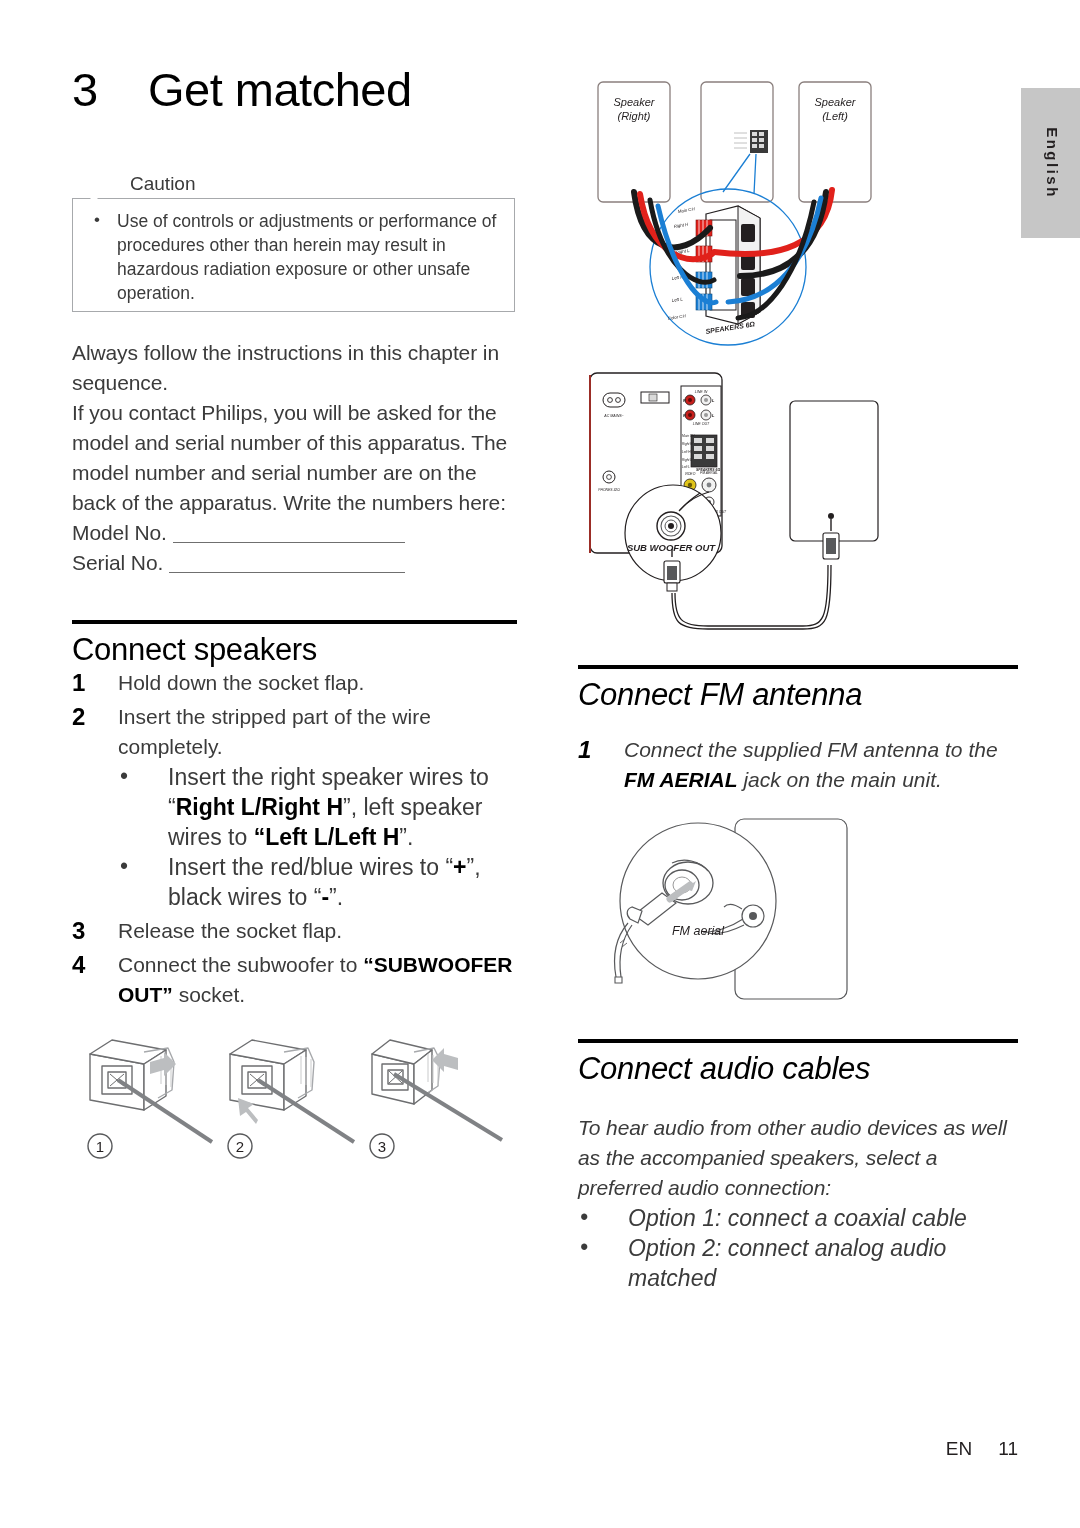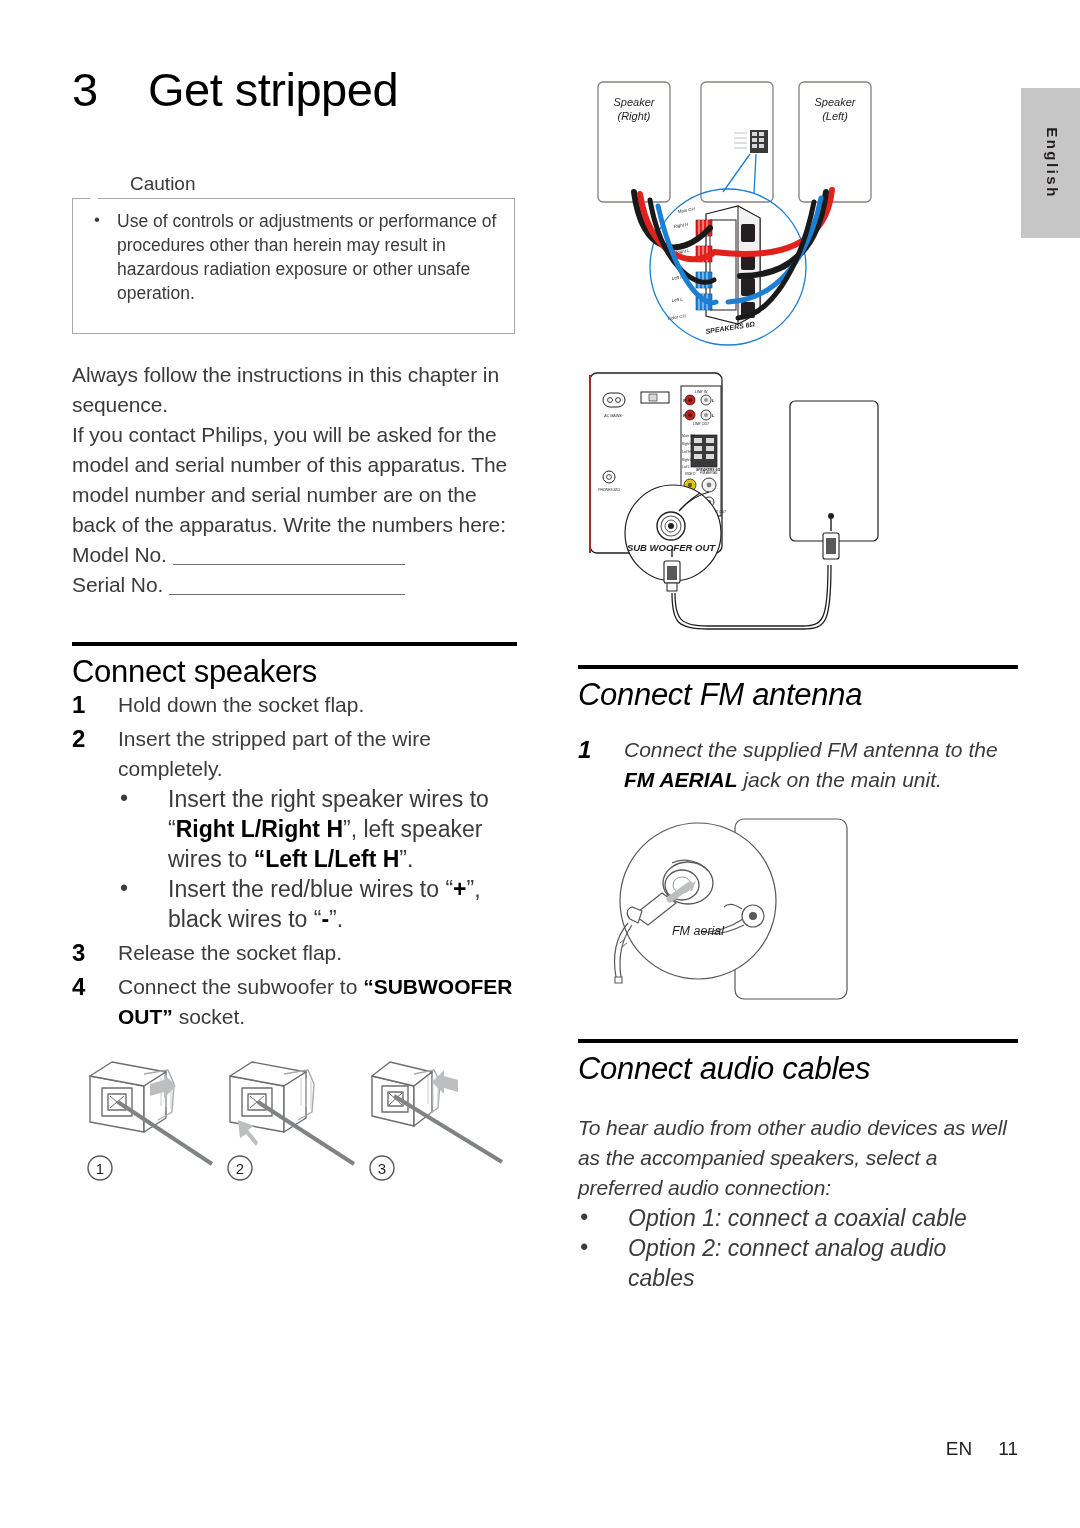--- a/index.html
+++ b/index.html
@@ -106,21 +106,21 @@
   .note-lines i:nth-child(2) { width: 27px; }
   .note-lines i:nth-child(3) { width: 18px; }
   .callout-title {
     padding-left: 14px;
     font-size: 19px;
     line-height: 29px;
     color: #3a3a3a;
   }
   .callout-body {
     border: 1px solid #a7a9ac;
-    padding: 10px 14px 28px 14px;
+    padding: 10px 14px 6px 14px;
     box-sizing: border-box;
   }
   .callout-body ul { margin: 0; padding: 0; list-style: none; }
   .callout-body li {
     position: relative;
     padding-left: 30px;
     font-size: 17.5px;
     line-height: 24px;
     color: #3b3b3b;
   }
@@ -222,21 +222,21 @@
 <div class="page">
 
   <div class="lang-tab">
     <span>English</span>
   </div>
 
   <div class="col-left">
 
     <h1 class="chapter">
       <span class="num">3</span>
-      <span>Get stripped</span>
+      <span>Get matched</span>
     </h1>
 
     <div class="callout">
       <div class="callout-head">
         <div class="callout-icon caution">
           <span class="bang"></span>
             <span class="bang-dot"></span>
         </div>
         <div class="callout-title">Caution</div>
       </div>
@@ -590,21 +590,21 @@
       </svg>
     </div>
 
     <div class="section" style="margin-top:28px">
       <div class="section-rule"></div>
       <h2 class="section-title">Connect audio cables</h2>
     </div>
     <p class="body" style="margin-top:26px">To hear audio from other audio devices as well as the accompanied speakers, select a preferred audio connection:</p>
     <ul class="subs">
       <li>Option 1: connect a coaxial cable</li>
-      <li>Option 2: connect analog audio cables</li>
+      <li>Option 2: connect analog audio matched</li>
     </ul>
   </div>
 
   <div class="footer">
     <span class="en">EN</span><span>11</span>
   </div>
 
 </div>
 
 </body></html>

